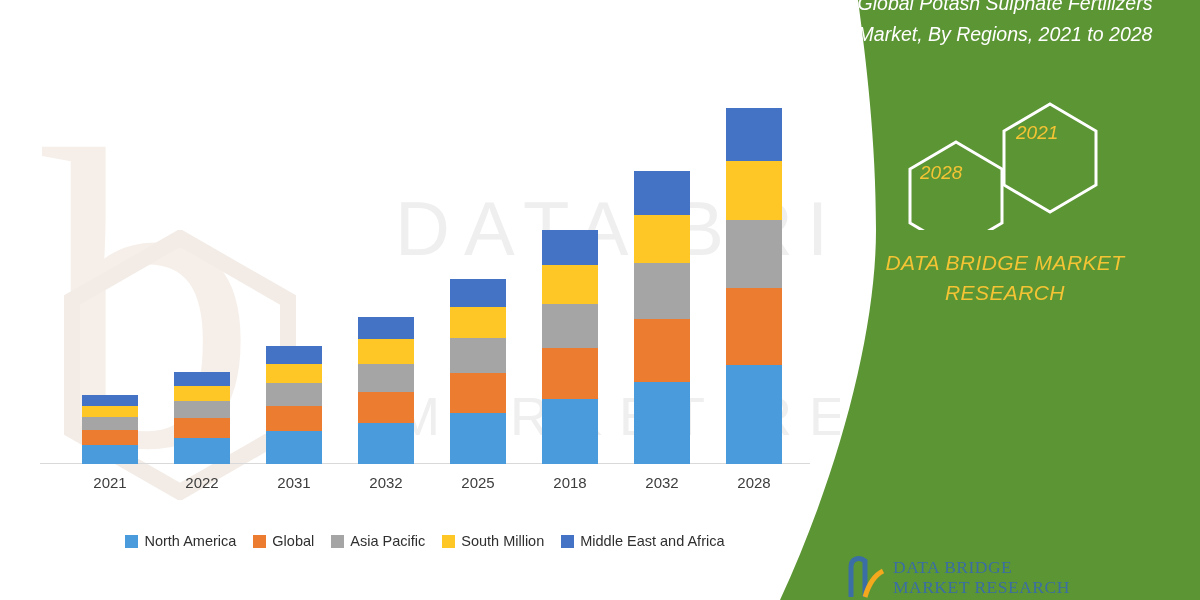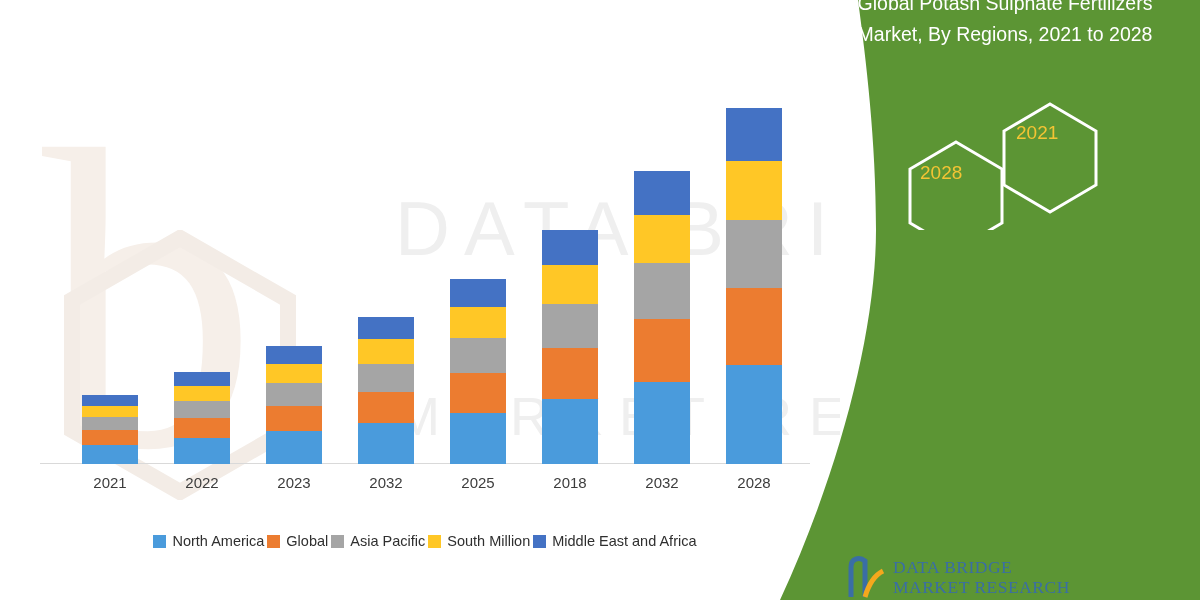--- a/index.html
+++ b/index.html
@@ -67,34 +67,34 @@
     position:absolute;left:24px;right:10px;bottom:4px;height:28px;
     display:flex;justify-content:space-around;align-items:center;
   }
   .xlabel{
     width:56px;text-align:center;color:#3d3d3d;font-size:15px;
   }
 
   
   .legend{
     position:absolute;left:40px;top:533px;width:770px;
-    display:flex;justify-content:center;align-items:center;gap:3px;
+    display:flex;justify-content:center;align-items:center;gap:17px;
   }
   .legend-item{display:flex;align-items:center;gap:6px;}
   .legend-swatch{width:13px;height:13px;display:block;}
   .legend-label{font-size:14.5px;color:#2f2f2f;}
 
   
   .panel{
     position:absolute;right:0;top:0;width:420px;height:600px;
     overflow:hidden;
   }
   .panel svg{position:absolute;left:0;top:0;}
   .panel-inner{
-    position:absolute;left:0;top:0;width:420px;height:600px;
+    position:absolute;left:0;top:0;width:420px;height:600px;font-style:italic;
   }
   .panel-title{
     position:absolute;left:60px;top:-12px;width:330px;text-align:center;
     color:#ffffff;font-size:19.5px;line-height:31px;
   }
   .hexes{
     position:absolute;left:110px;top:100px;width:290px;height:130px;
   }
   .hex-label{
     position:absolute;color:#f4c434;font-size:19px;font-weight:400;
@@ -190,21 +190,21 @@
           <div class="seg" style="background: rgb(68, 114, 196); height: 14.375%;"></div>
           <div class="seg" style="background: rgb(255, 199, 38); height: 15.625%;"></div>
           <div class="seg" style="background: rgb(165, 165, 165); height: 18.125%;"></div>
           <div class="seg" style="background: rgb(236, 124, 48); height: 20.625%;"></div>
           <div class="seg" style="background: rgb(74, 155, 220); height: 26.5625%;"></div>
         </div>
       </div>
     <div class="xlabels" id="xlabels">
         <div class="xlabel">2021</div>
         <div class="xlabel">2022</div>
-        <div class="xlabel">2023</div>
+        <div class="xlabel">2031</div>
         <div class="xlabel">2032</div>
         <div class="xlabel">2025</div>
         <div class="xlabel">2018</div>
         <div class="xlabel">2032</div>
         <div class="xlabel">2028</div>
       </div>
   </div>
 
   <div class="legend" id="legend">
       <div class="legend-item">
@@ -236,20 +236,24 @@
     <div class="panel-inner">
       <div class="panel-title">Global Potash Sulphate Fertilizers Market, By Regions, 2021 to 2028</div>
       <div class="hexes">
         <svg width="290" height="130" viewBox="0 0 290 130">
           <polygon points="160,4 206,31 206,85 160,112 114,85 114,31" fill="none" stroke="#ffffff" stroke-width="3"></polygon>
           <polygon points="66,42 112,69 112,123 66,150 20,123 20,69" fill="none" stroke="#ffffff" stroke-width="3"></polygon>
         </svg>
         <div class="hex-label hex-2028">2028</div>
         <div class="hex-label hex-2021">2021</div>
       </div>
+      <div class="brand">
+        <div>DATA BRIDGE MARKET</div>
+        <div>RESEARCH</div>
+      </div>
     </div>
   </div>
 
   <div class="footer-logo">
     <div class="fl-mark">
       <svg width="42" height="46" viewBox="0 0 42 46">
         <path d="M6,44 L6,14 C6,6 14,3 20,8 L20,44" fill="none" stroke="#3a6ea5" stroke-width="5"></path>
         <path d="M20,44 C24,30 30,22 38,18" fill="none" stroke="#f4a81d" stroke-width="5"></path>
       </svg>
     </div>

